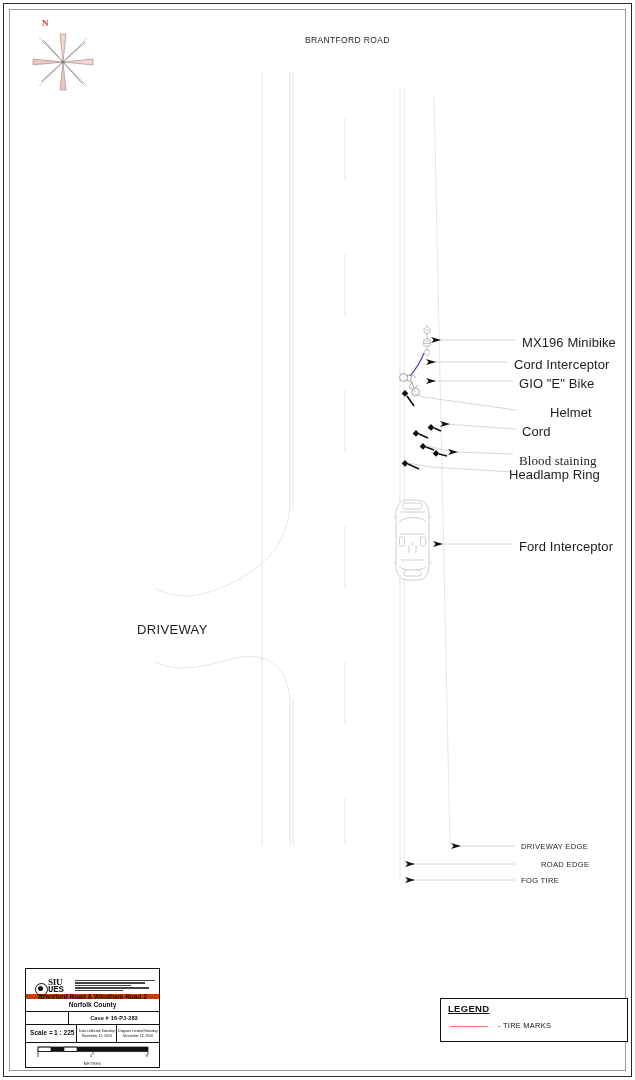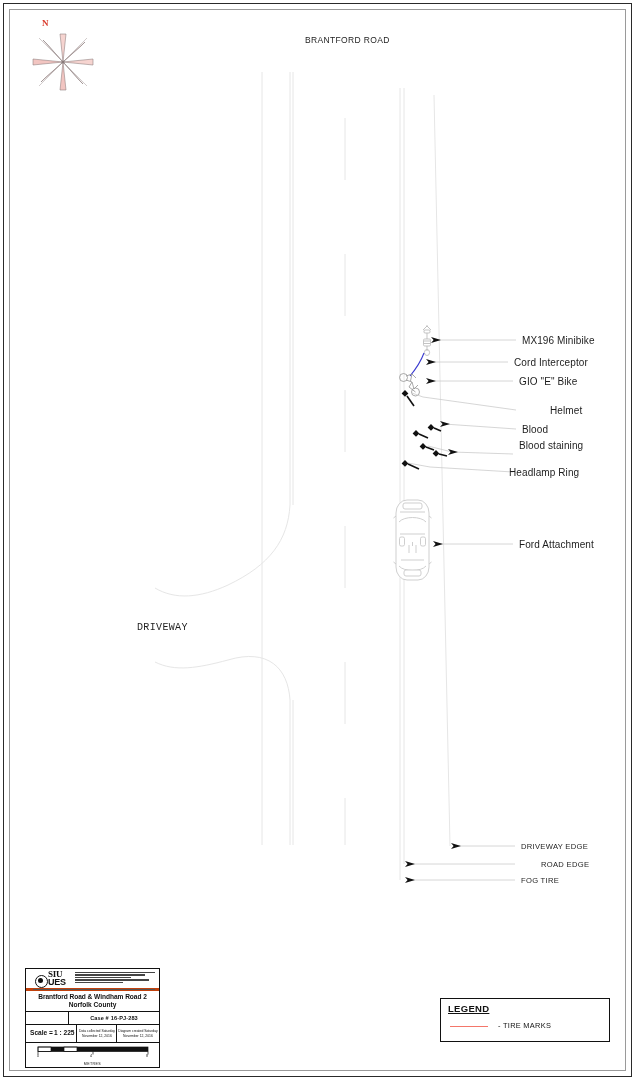--- a/index.html
+++ b/index.html
@@ -15,41 +15,41 @@
       border:1px solid #2a2a2a;box-sizing:border-box;}
   .frame-inner{position:absolute;left:9px;top:9px;width:617px;height:1062px;
       border:1px solid #9a9a9a;box-sizing:border-box;}
 
   
   #canvas{position:absolute;left:0;top:0;width:635px;height:1080px;}
 
   
   .lbl{position:absolute;white-space:nowrap;color:#1d1d1d;text-align:right;}
   .road-title{font-size:8.5px;letter-spacing:.35px;font-weight:400;}
-  .driveway-lbl{font-size:10px;letter-spacing:.35px;font-family:Liberation Mono, monospace;}
-  .ev-lbl{font-size:10px;letter-spacing:.1px;}
+  .driveway-lbl{font-size:13px;letter-spacing:.35px;}
+  .ev-lbl{font-size:13px;letter-spacing:.1px;}
   .edge-lbl{font-size:7.6px;letter-spacing:.3px;}
   .compass-n{position:absolute;color:#d93a2b;font-size:9px;font-weight:bold;
       font-family:"Liberation Serif",serif;}
 
   
-  #legend{position:absolute;left:440px;top:998px;width:170px;height:44px;
+  #legend{position:absolute;left:440px;top:998px;width:188px;height:44px;
       border:1px solid #111;background:#fff;box-sizing:border-box;}
   #legend .leg-title{position:absolute;left:7px;top:4px;font-size:9.5px;
       font-weight:bold;text-decoration:underline;letter-spacing:.3px;color:#111;}
   #legend .leg-swatch{position:absolute;left:9px;top:27px;width:38px;height:0;
       border-top:1.4px solid #f4766a;}
   #legend .leg-text{position:absolute;left:57px;top:22px;font-size:7.4px;
       letter-spacing:.3px;color:#111;}
 
   
   #titleblock{position:absolute;left:25px;top:968px;width:135px;height:100px;
       border:1px solid #111;background:#fff;box-sizing:border-box;}
   #titleblock .tb-row{position:absolute;left:0;right:0;box-sizing:border-box;}
-  .tb-logo{top:0;height:22px;border-bottom:3px solid #c2410c;}
+  .tb-logo{top:8px;height:22px;border-bottom:5px solid #c2410c;}
   .tb-name{top:22px;height:21px;border-bottom:1px solid #111;
       display:flex;flex-direction:column;align-items:center;justify-content:center;}
   .tb-case{top:43px;height:13px;border-bottom:1px solid #111;}
   .tb-scale{top:56px;height:18px;border-bottom:1px solid #111;}
   .tb-bar{top:74px;bottom:0;}
   .tb-name .l1{font-size:6.6px;font-weight:bold;letter-spacing:-.05px;color:#111;line-height:8px;}
   .tb-name .l2{font-size:6.6px;font-weight:bold;color:#111;line-height:8px;}
   .tb-case .cbox{position:absolute;left:42px;right:0;top:0;bottom:0;
       border-left:1px solid #111;display:flex;align-items:center;justify-content:center;}
   .tb-case .ctxt{font-size:5.6px;font-weight:bold;color:#111;letter-spacing:.1px;}
@@ -68,21 +68,21 @@
   .tb-bar .n2{position:absolute;right:11px;bottom:9px;font-size:3.6px;color:#111;}
 
   
   .logo-wrap{position:absolute;left:5px;top:2px;width:126px;height:19px;}
   .logo-ring{position:absolute;left:4px;top:4px;width:11px;height:11px;
       border:1.6px solid #111;border-radius:50%;}
   .logo-dot{position:absolute;left:7px;top:7px;width:5px;height:5px;
       background:#111;border-radius:50%;}
   .logo-siu{position:absolute;left:17px;top:-1px;font-family:"Liberation Serif",serif;
       font-weight:bold;font-size:9px;color:#111;line-height:8.6px;letter-spacing:-.2px;}
-  .logo-ues{position:absolute;left:17px;top:7px;font-family:Liberation Sans, sans-serif;
+  .logo-ues{position:absolute;left:17px;top:7px;font-family:Liberation Mono, monospace;
       font-weight:bold;font-size:9px;color:#111;line-height:8.6px;letter-spacing:-.2px;}
   .logo-txt{position:absolute;left:44px;top:1px;width:80px;}
   .logo-txt i{display:block;height:1.1px;background:#444;margin-bottom:1.4px;}
   .logo-foot{position:absolute;left:2px;bottom:0;right:2px;height:1.1px;background:#555;}
 </style>
 </head>
 <body>
 
 <div id="page">
 
@@ -228,24 +228,24 @@
   <div class="lbl road-title" style="left:305px;top:35px;">BRANTFORD ROAD</div>
 
   <div class="lbl driveway-lbl" style="left:137px;top:622px;">DRIVEWAY</div>
 
   <div class="compass-n" style="left:42px;top:18px;">N</div>
 
   <div class="lbl ev-lbl" style="left:522px;top:335px;">MX196 Minibike</div>
   <div class="lbl ev-lbl" style="left:514px;top:357px;">Cord Interceptor</div>
   <div class="lbl ev-lbl" style="left:519px;top:376px;">GIO "E" Bike</div>
   <div class="lbl ev-lbl" style="left:522px;top:405px;padding-left:28px;">Helmet</div>
-  <div class="lbl ev-lbl" style="left:522px;top:424px;">Blood</div>
-  <div class="lbl ev-lbl" style="left:519px;top:440px;">Blood staining</div>
+  <div class="lbl ev-lbl" style="left:522px;top:424px;">Cord</div>
+  <div class="lbl ev-lbl" style="left:519px;top:453px;font-family:Liberation Serif, serif;">Blood staining</div>
   <div class="lbl ev-lbl" style="left:509px;top:467px;">Headlamp Ring</div>
-  <div class="lbl ev-lbl" style="left:519px;top:539px;">Ford Attachment</div>
+  <div class="lbl ev-lbl" style="left:519px;top:539px;">Ford Interceptor</div>
 
   <div class="lbl edge-lbl" style="left:521px;top:842px;">DRIVEWAY EDGE</div>
   <div class="lbl edge-lbl" style="left:521px;top:860px;margin-left:20px;">ROAD EDGE</div>
   <div class="lbl edge-lbl" style="left:521px;top:876px;">FOG TIRE</div>
 
   <div id="legend">
     <div class="leg-title">LEGEND</div>
     <div class="leg-swatch"></div>
     <div class="leg-text">- TIRE MARKS</div>
   </div>

